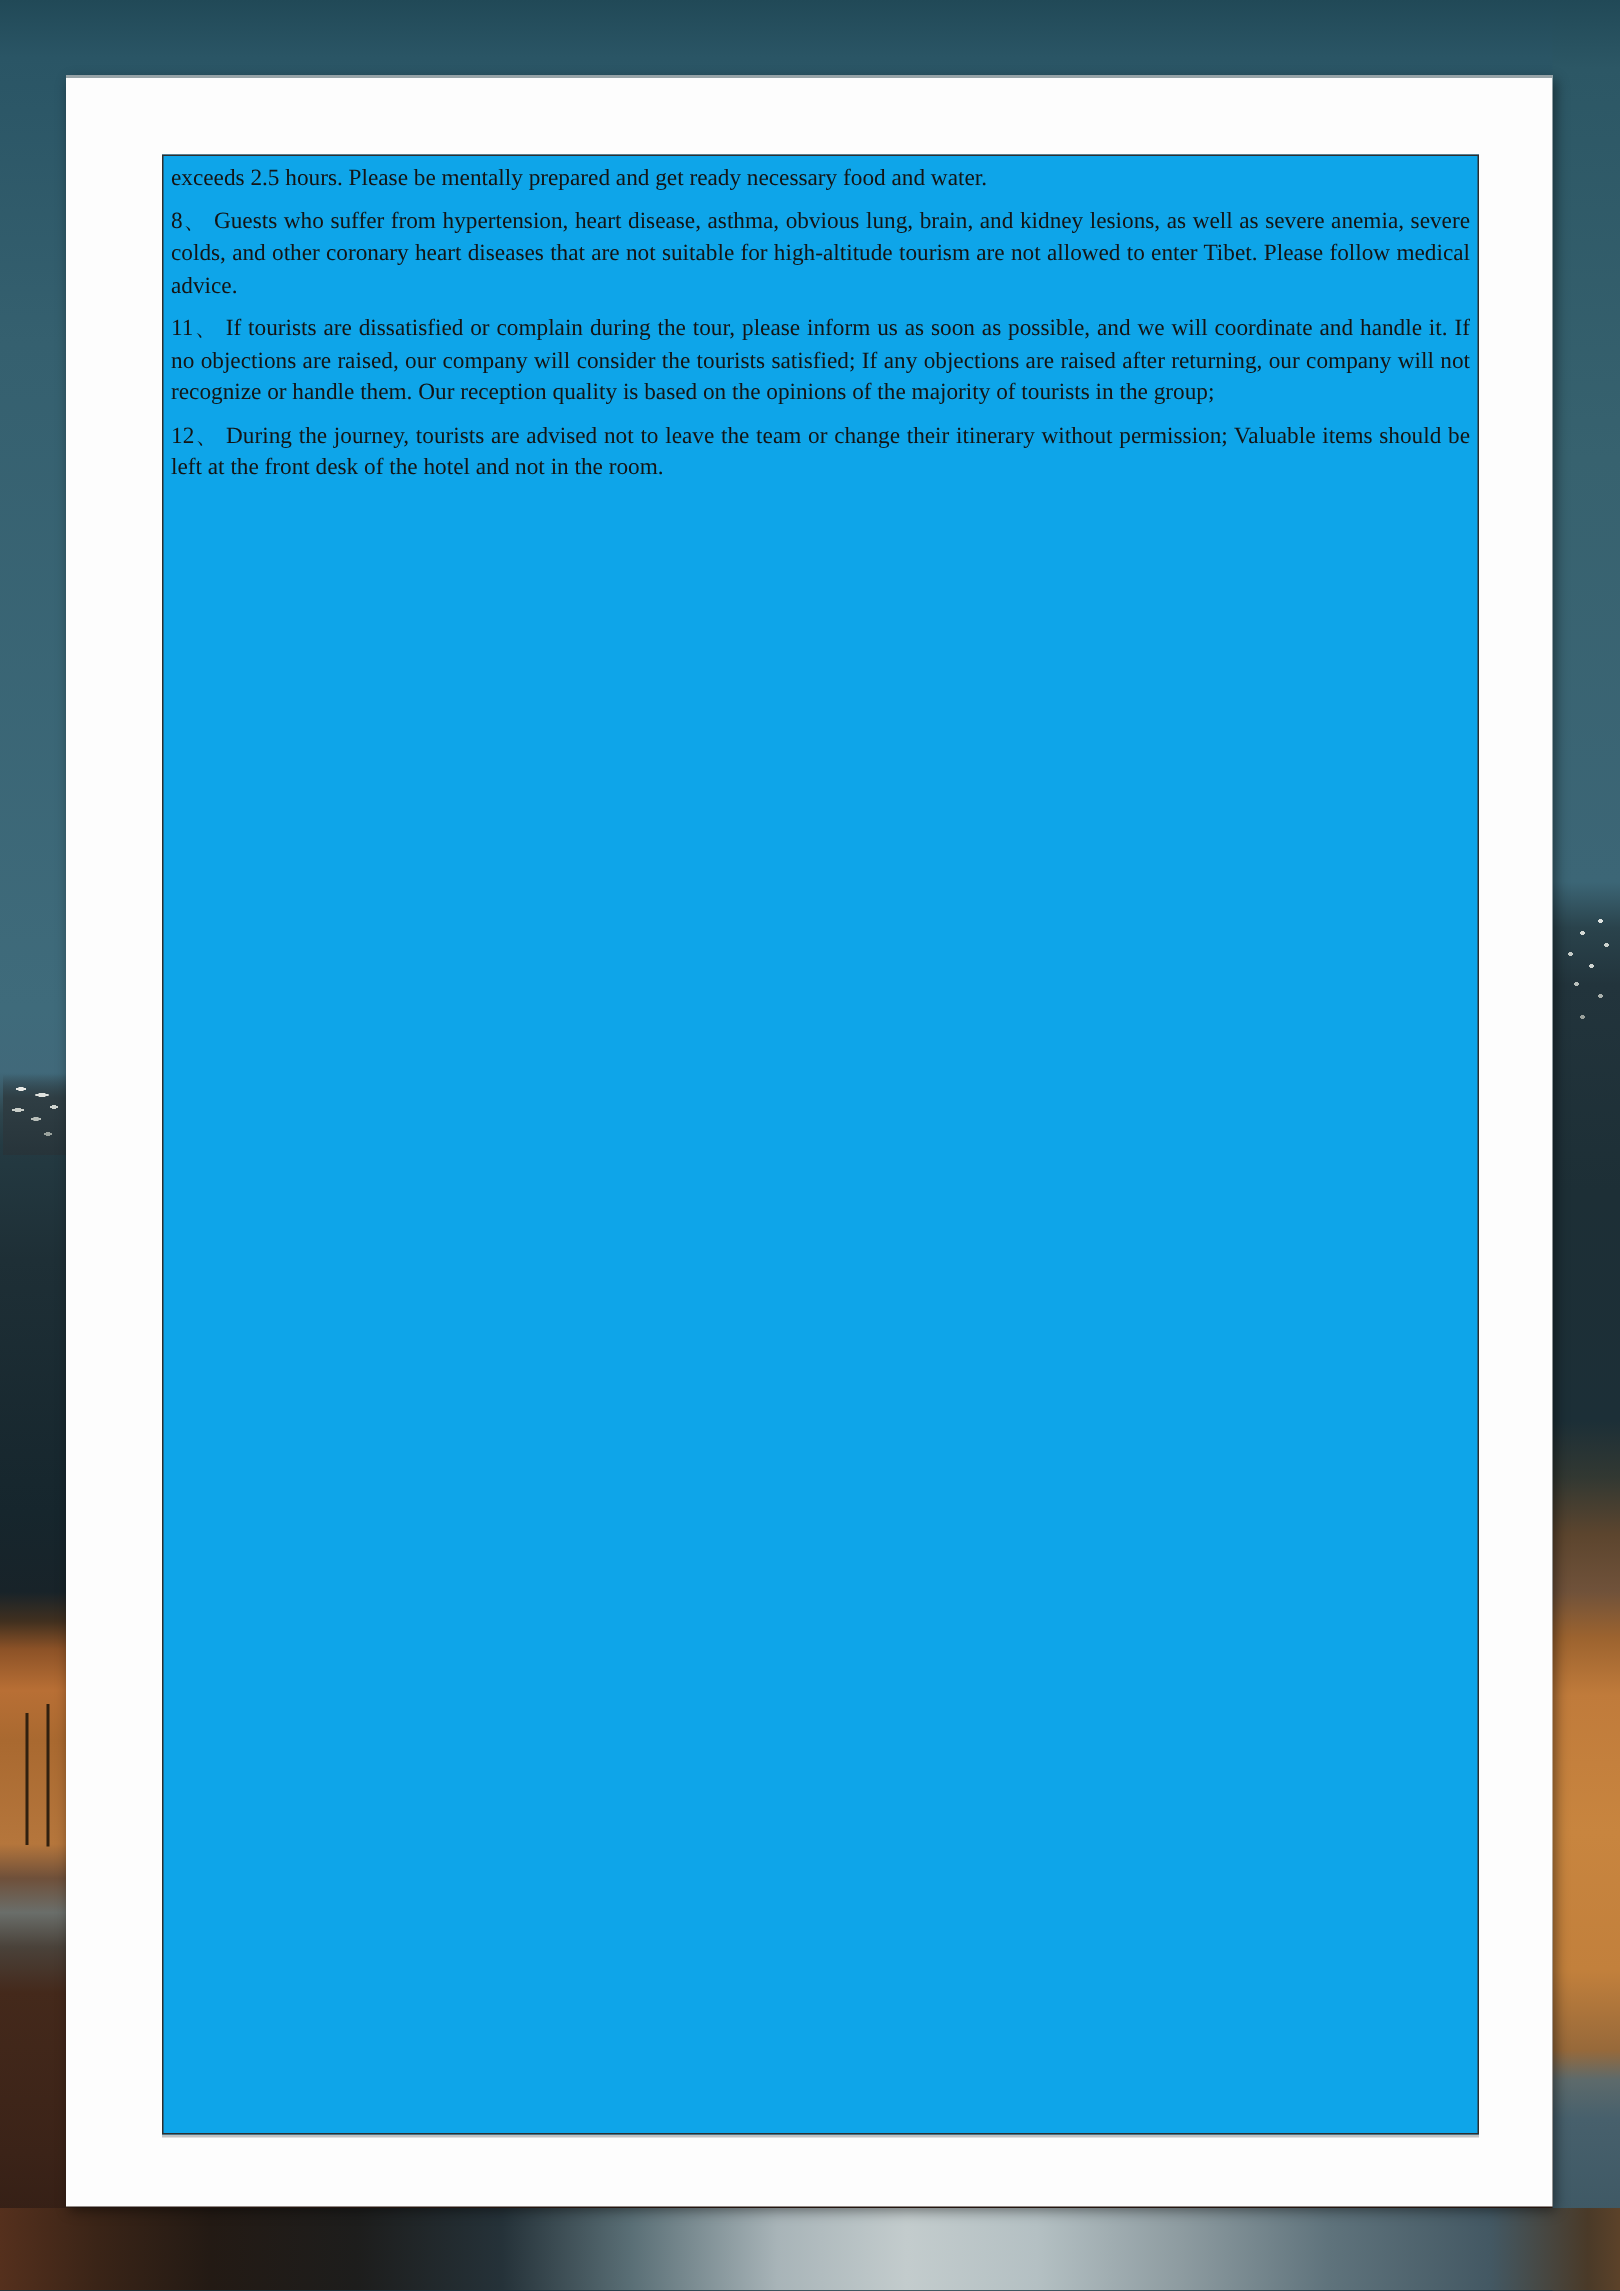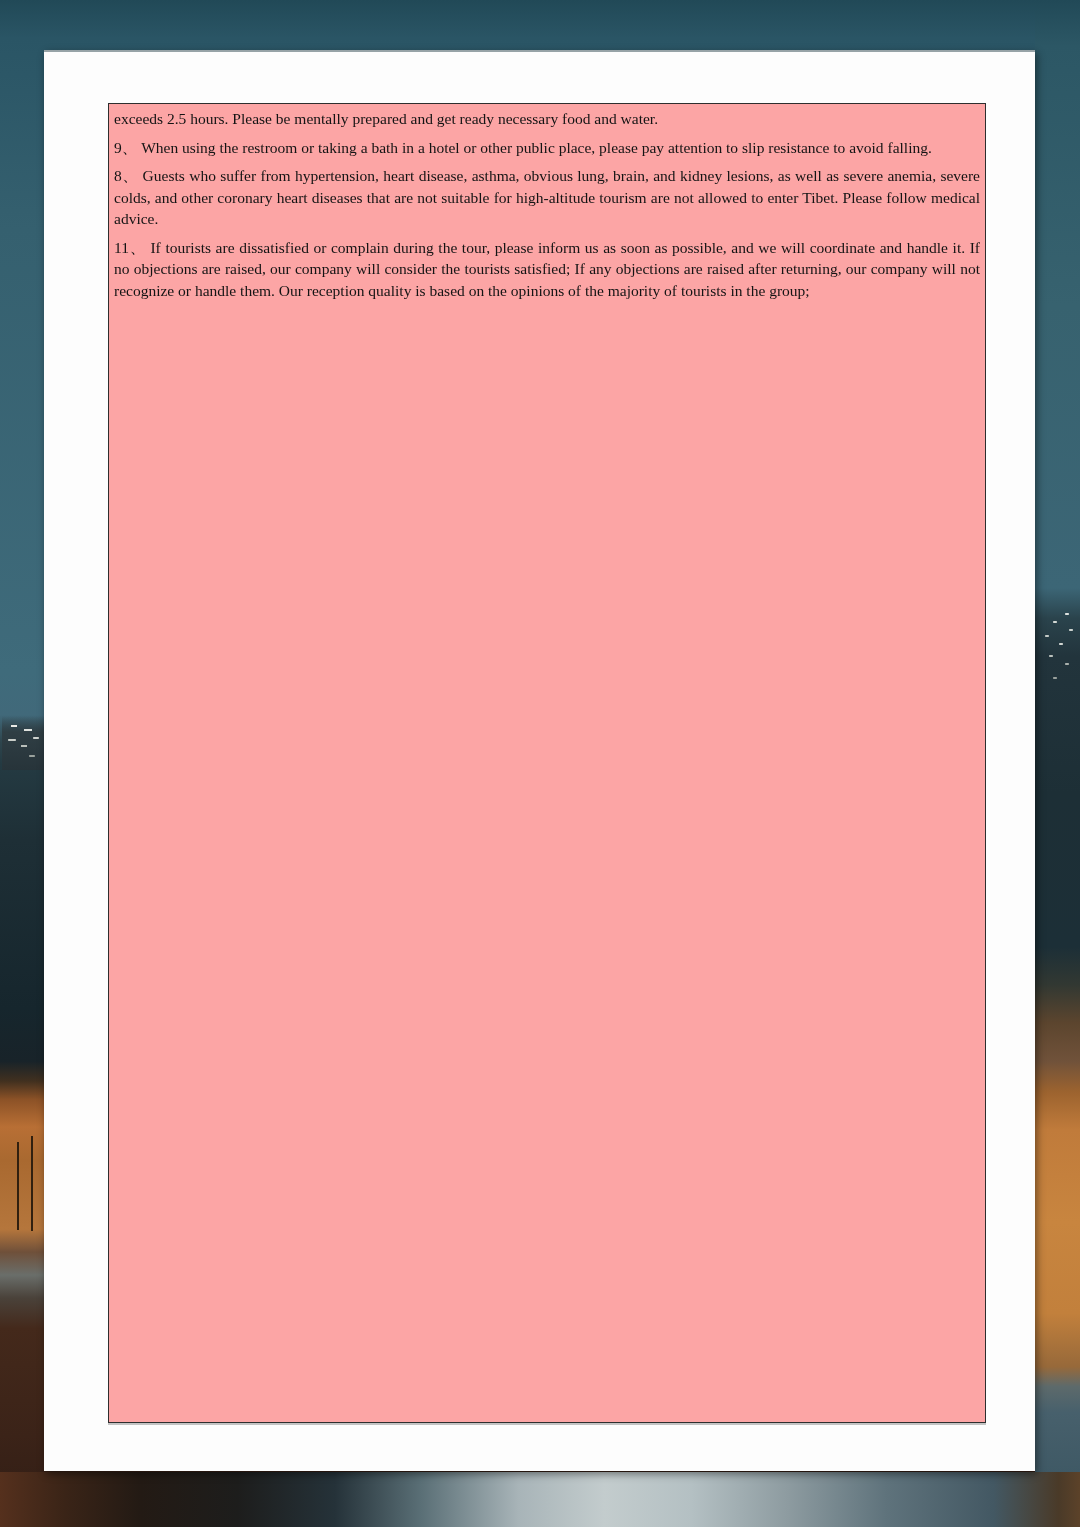--- a/index.html
+++ b/index.html
@@ -117,21 +117,21 @@
     box-sizing: border-box;
   }
 
   
   .notice-box {
     position: absolute; left: 64px; top: 51px; width: 878px; height: 1320px;
     border: 1px solid #2e2e2e;
     box-shadow: 0 2px 0 rgba(125, 125, 125, 0.45);
     padding: 3px 5px;
     box-sizing: border-box;
-    background: #fca5a5;
+    background: #0ea5e9;
   }
 
   .para {
     margin: 7px 0 0 0;
     font-size: 15.5px;
     line-height: 21.5px;
     color: #141414;
     text-align: justify;
   }
   .para.first { margin-top: 1px; }
@@ -145,19 +145,19 @@
   <div class="bg-right"></div>
   <div class="snow-left"></div>
   <div class="snow-right"></div>
   <div class="post post-1"></div>
   <div class="post post-2"></div>
   <div class="bg-bottom"></div>
 
   <div class="page">
     <div class="notice-box">
       <p class="para first">exceeds 2.5 hours. Please be mentally prepared and get ready necessary food and water.</p>
-      <p class="para">9、 When using the restroom or taking a bath in a hotel or other public place, please pay attention to slip resistance to avoid falling.</p>
       <p class="para">8、 Guests who suffer from hypertension, heart disease, asthma, obvious lung, brain, and kidney lesions, as well as severe anemia, severe colds, and other coronary heart diseases that are not suitable for high-altitude tourism are not allowed to enter Tibet. Please follow medical advice.</p>
       <p class="para">11、 If tourists are dissatisfied or complain during the tour, please inform us as soon as possible, and we will coordinate and handle it. If no objections are raised, our company will consider the tourists satisfied; If any objections are raised after returning, our company will not recognize or handle them. Our reception quality is based on the opinions of the majority of tourists in the group;</p>
+      <p class="para">12、 During the journey, tourists are advised not to leave the team or change their itinerary without permission; Valuable items should be left at the front desk of the hotel and not in the room.</p>
     </div>
   </div>
 
 </div>
 
 </body></html>

